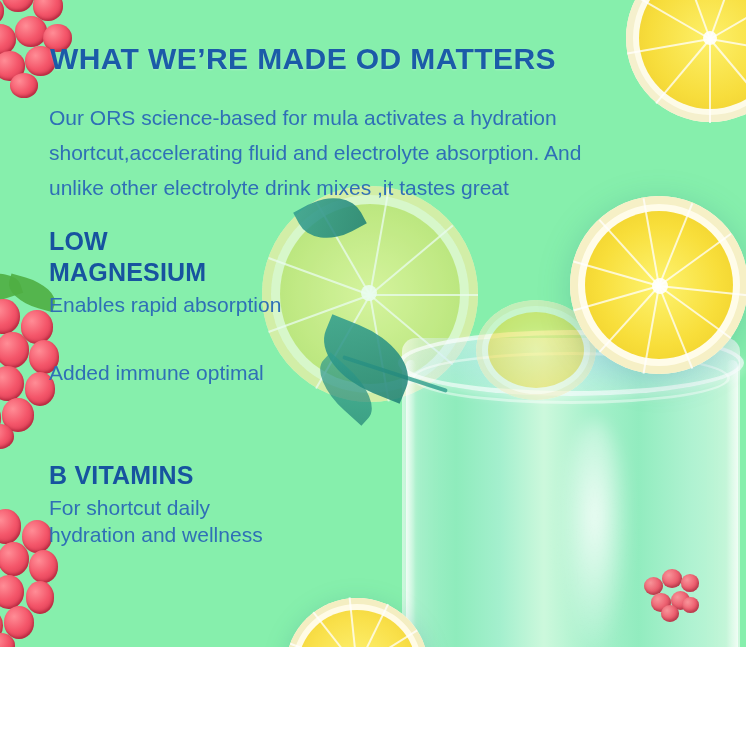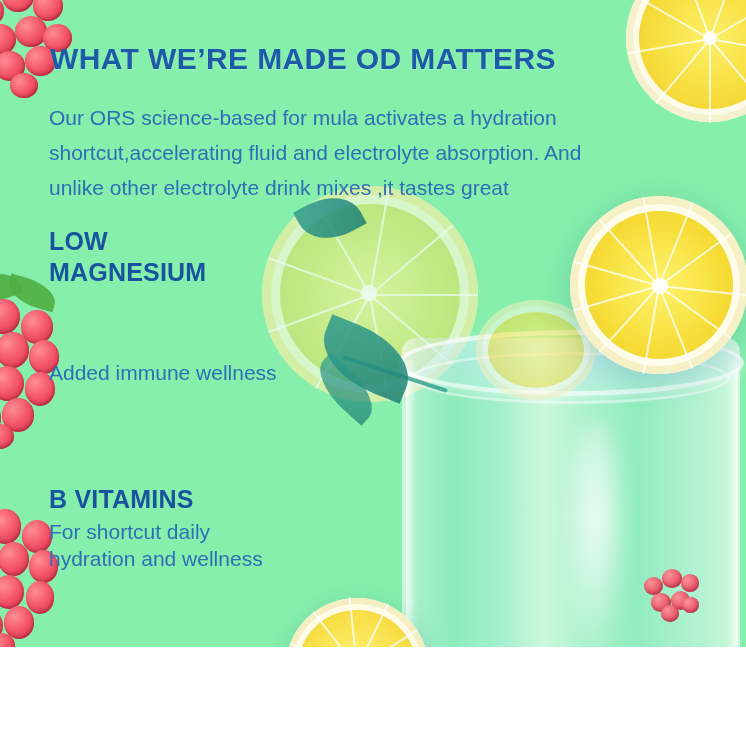--- a/index.html
+++ b/index.html
@@ -163,21 +163,21 @@
     white-space:pre-line;
   }
   .feature .f-desc {
     font-size:21px; line-height:27px;
     color:#2f6fb6; margin-top:3px;
     white-space:pre-line;
   }
 
   .f1 { top:226px; }
   .f2 { top:356px; }
-  .f3 { top:484px; }
+  .f3 { top:460px; }
   .f4 { top:612px; }
 </style>
 </head>
 <body>
 
 <div id="poster">
 
   <div class="art slice lime">
     <div class="rind"></div>
       <div class="flesh"></div>
@@ -324,24 +324,25 @@
 
   <div class="content">
 
     <div class="headline">WHAT WE’RE MADE OD MATTERS</div>
 
     <div class="lede">Our ORS science-based for mula activates a hydration shortcut,accelerating fluid and electrolyte absorption. And unlike other electrolyte drink mixes ,it tastes great</div>
 
     <div class="feature f1">
       <div class="f-title">LOW
 MAGNESIUM</div>
+      <div class="f-desc">Enables rapid absorption</div>
     </div>
 
     <div class="feature f2">
-      <div class="f-desc">Added immune wellness</div>
+      <div class="f-desc">Added immune optimal</div>
     </div>
 
     <div class="feature f3">
       <div class="f-title">B VITAMINS</div>
       <div class="f-desc">For shortcut daily
 hydration and wellness</div>
     </div>
 
 
   </div>

